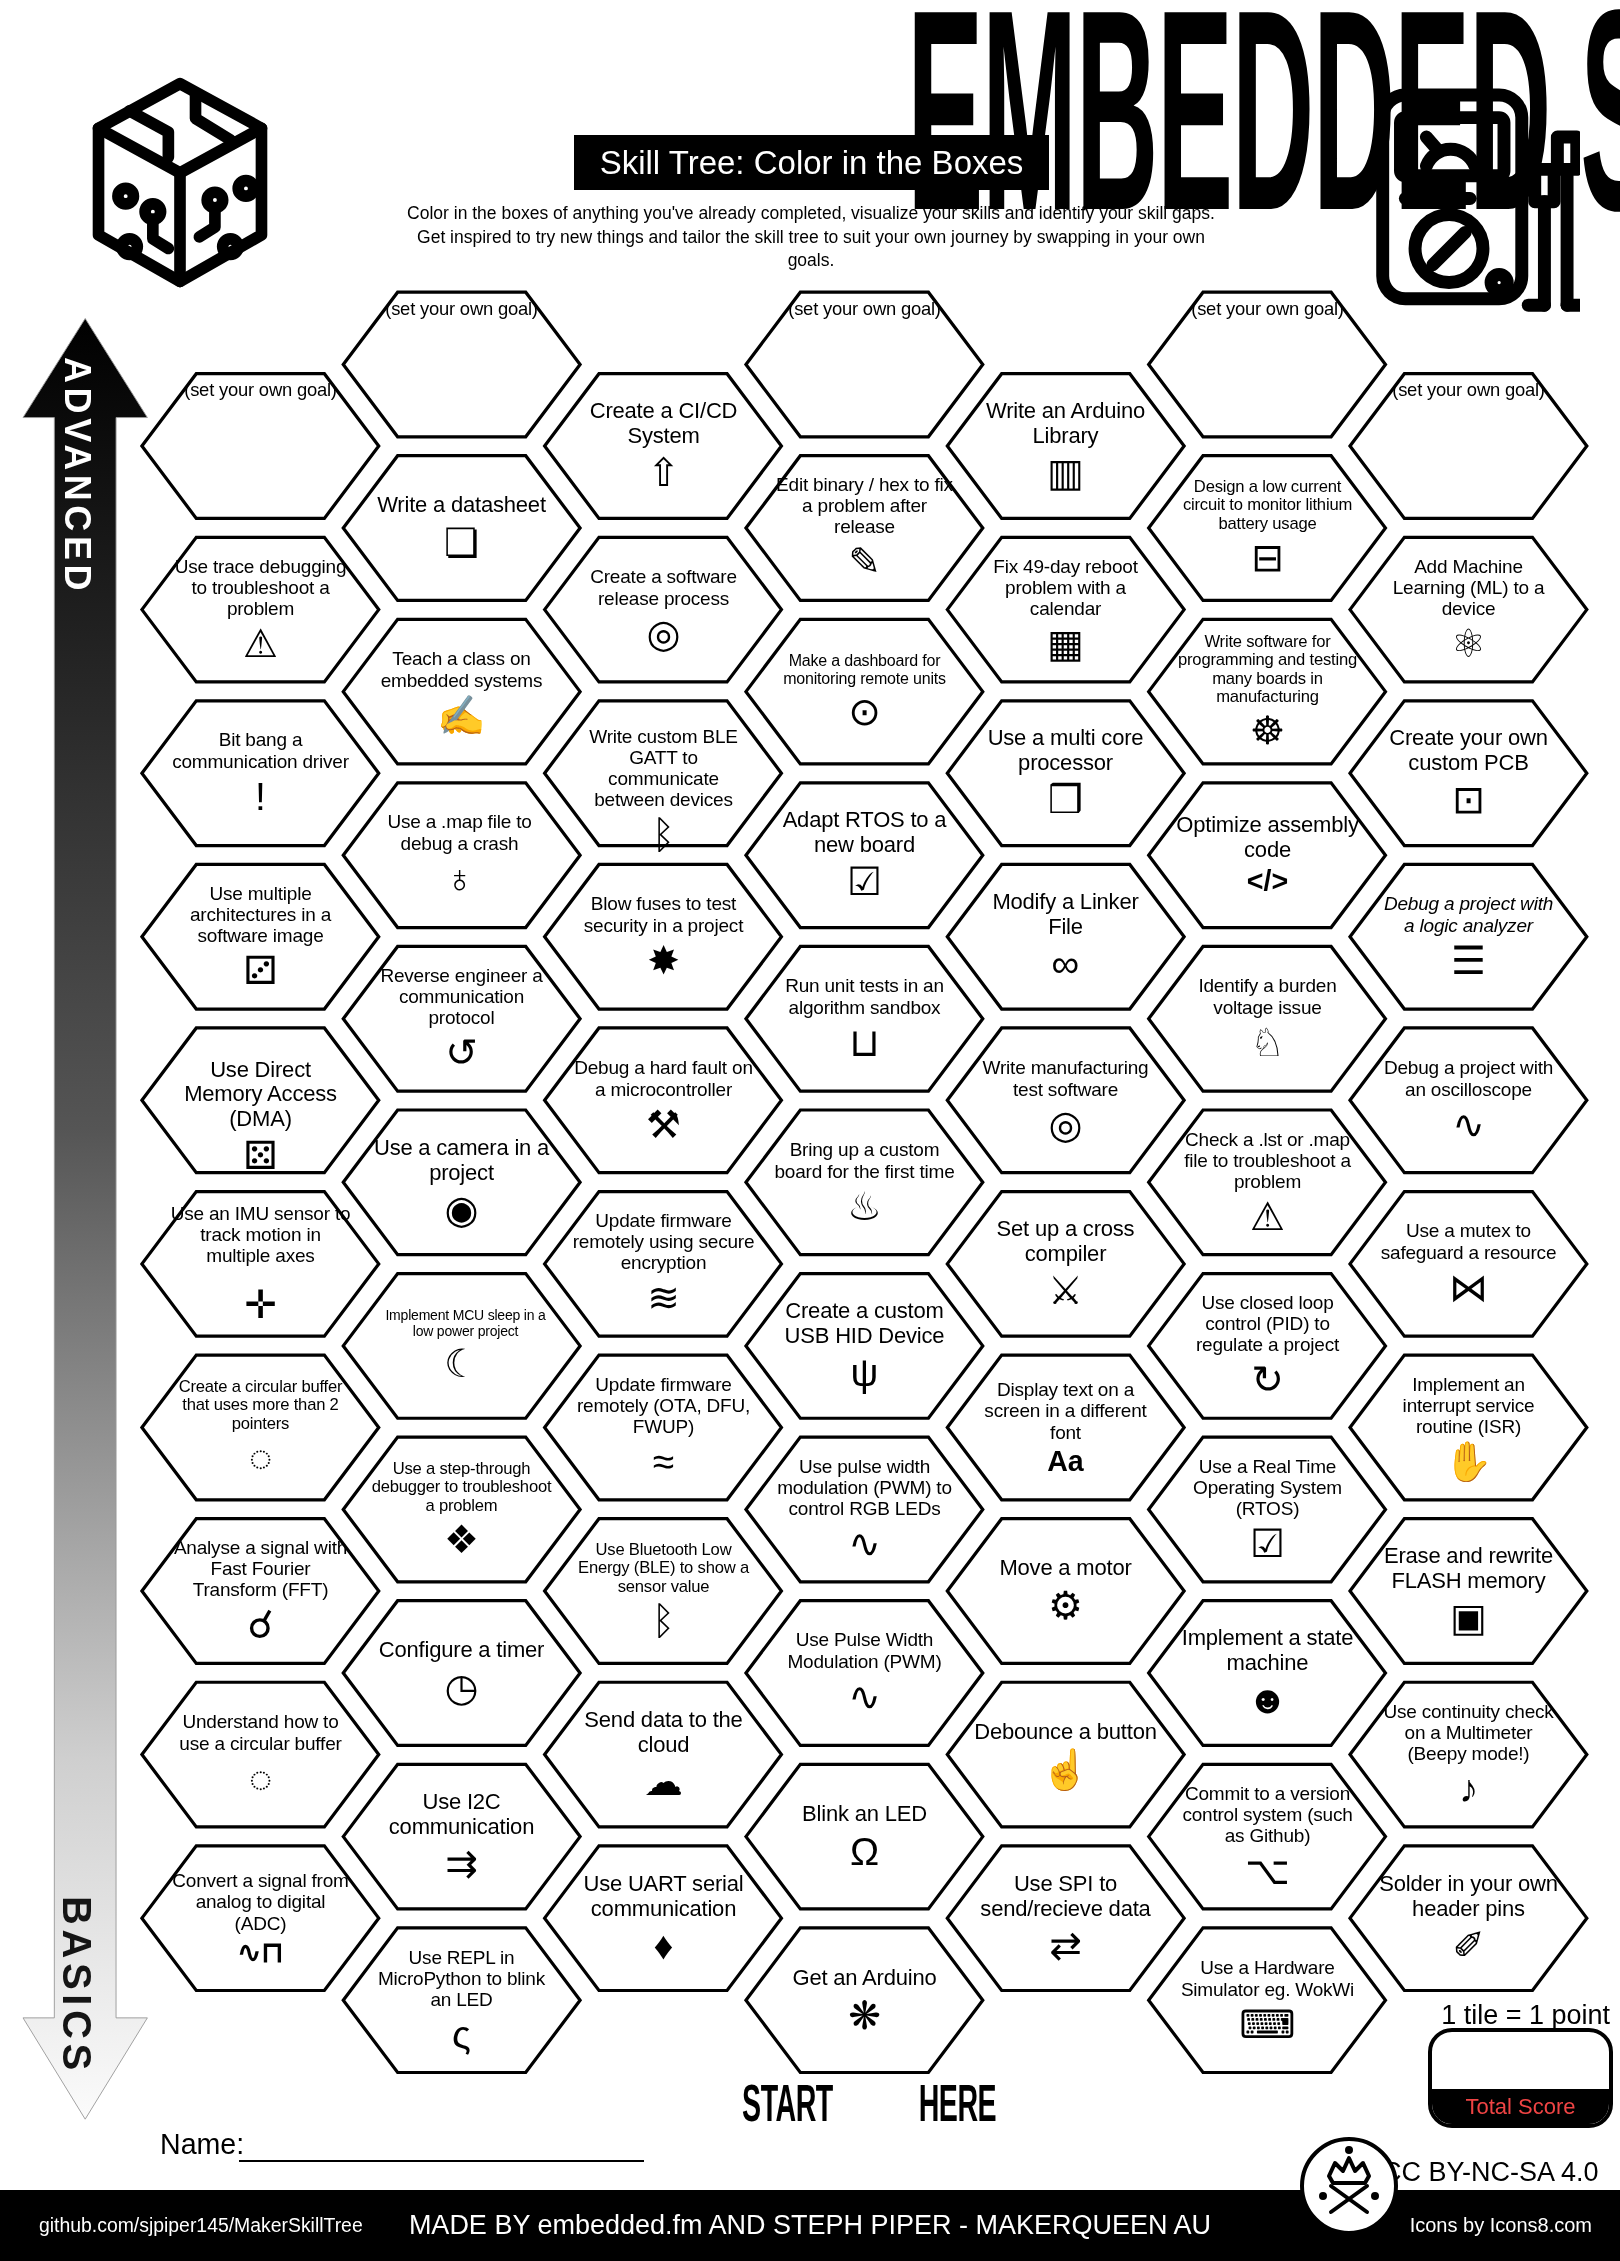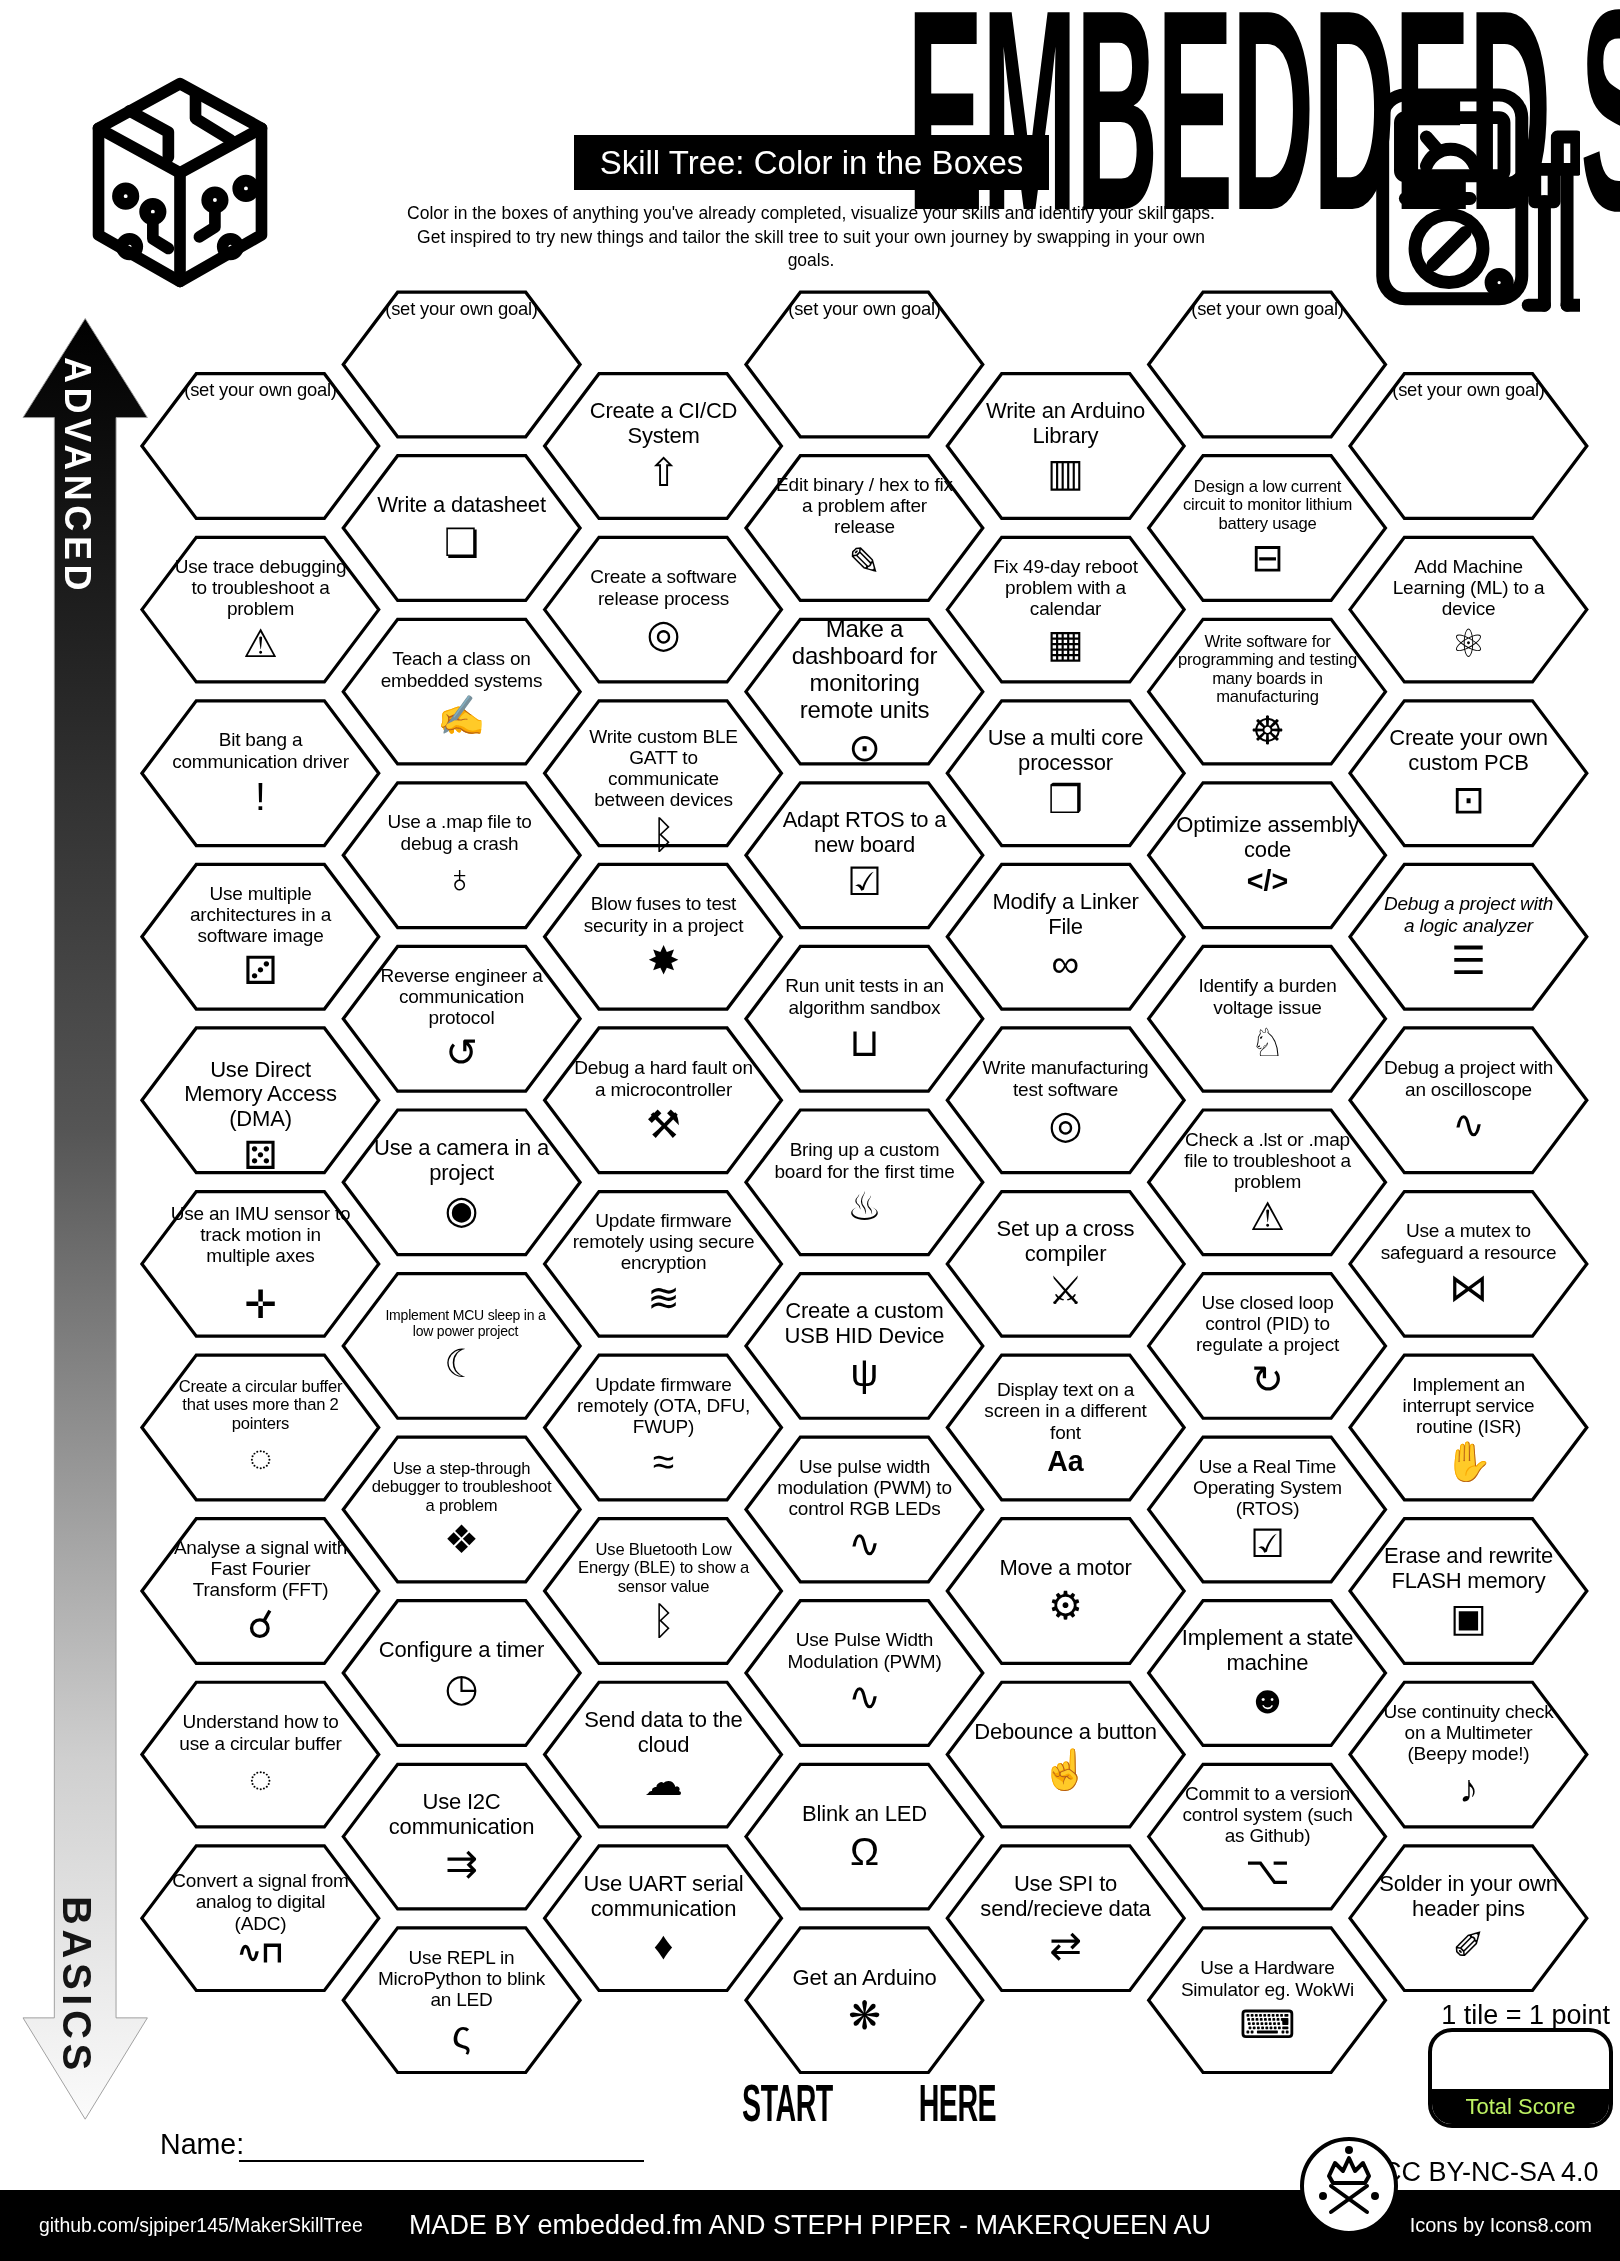--- a/index.html
+++ b/index.html
@@ -38,21 +38,21 @@
   #start-here{position:absolute;left:719px;top:2073px;width:295px;height:60px;z-index:3;
               display:flex;align-items:center;justify-content:center;gap:8.3px;}
   #start-here .word{font-size:52px;font-weight:900;transform:scaleX(0.55);transform-origin:center;
                     white-space:nowrap;letter-spacing:-0.9px;}
   #name-row{position:absolute;left:160px;top:2128px;z-index:3;font-size:28.6px;}
   #name-line{position:absolute;left:239px;top:2160px;width:405px;height:2.3px;background:#000;z-index:3;}
   #tile-note{position:absolute;left:1382px;top:2000px;width:228px;text-align:right;font-size:27px;z-index:3;}
   #score-box{position:absolute;left:1428px;top:2028px;width:185px;height:100px;z-index:3;
              border:4.1px solid #000;border-radius:24px;overflow:hidden;background:#fff;box-sizing:border-box;
              display:flex;flex-direction:column;justify-content:flex-end;}
-  #score-strip{height:35px;background:#000;color:#bef264;display:flex;align-items:center;justify-content:center;
+  #score-strip{height:35px;background:#000;color:#ef4444;display:flex;align-items:center;justify-content:center;
                font-size:22px;}
   #license{position:absolute;left:1382px;top:2157px;width:230px;text-align:left;font-size:27px;z-index:4;}
   #bottom-bar{position:absolute;left:0;top:2190px;width:1620px;height:71px;background:#000;z-index:3;
               display:flex;align-items:center;}
   #bar-left{position:absolute;left:39px;color:#fff;font-size:19.4px;}
   #bar-center{position:absolute;left:0;width:1620px;text-align:center;color:#fff;font-size:27px;}
   #bar-right{position:absolute;right:28px;color:#fff;font-size:20px;}
   #mq-logo{position:absolute;left:1299px;top:2136px;z-index:5;}
 </style>
 </head>
@@ -319,21 +319,21 @@
         <div class="hex-icon">♦</div>
       </div>
       <div class="hex goal" style="left: 746px; top: 292px;">
         <div class="hex-label" style="font-size: 18.4px;">(set your own goal)</div>
       </div>
       <div class="hex" style="left: 746px; top: 455px;">
         <div class="hex-label" style="font-size: 19px;">Edit binary / hex to fix a problem after release</div>
         <div class="hex-icon">✎</div>
       </div>
       <div class="hex" style="left: 746px; top: 619px;">
-        <div class="hex-label" style="font-size: 24px;">Make a dashboard for monitoring remote units</div>
+        <div class="hex-label" style="font-size: 16px;">Make a dashboard for monitoring remote units</div>
         <div class="hex-icon">⊙</div>
       </div>
       <div class="hex" style="left: 746px; top: 782px;">
         <div class="hex-label" style="font-size: 22px;">Adapt RTOS to a new board</div>
         <div class="hex-icon">☑</div>
       </div>
       <div class="hex" style="left: 746px; top: 946px;">
         <div class="hex-label" style="font-size: 19px;">Run unit tests in an algorithm sandbox</div>
         <div class="hex-icon">⊔</div>
       </div>

